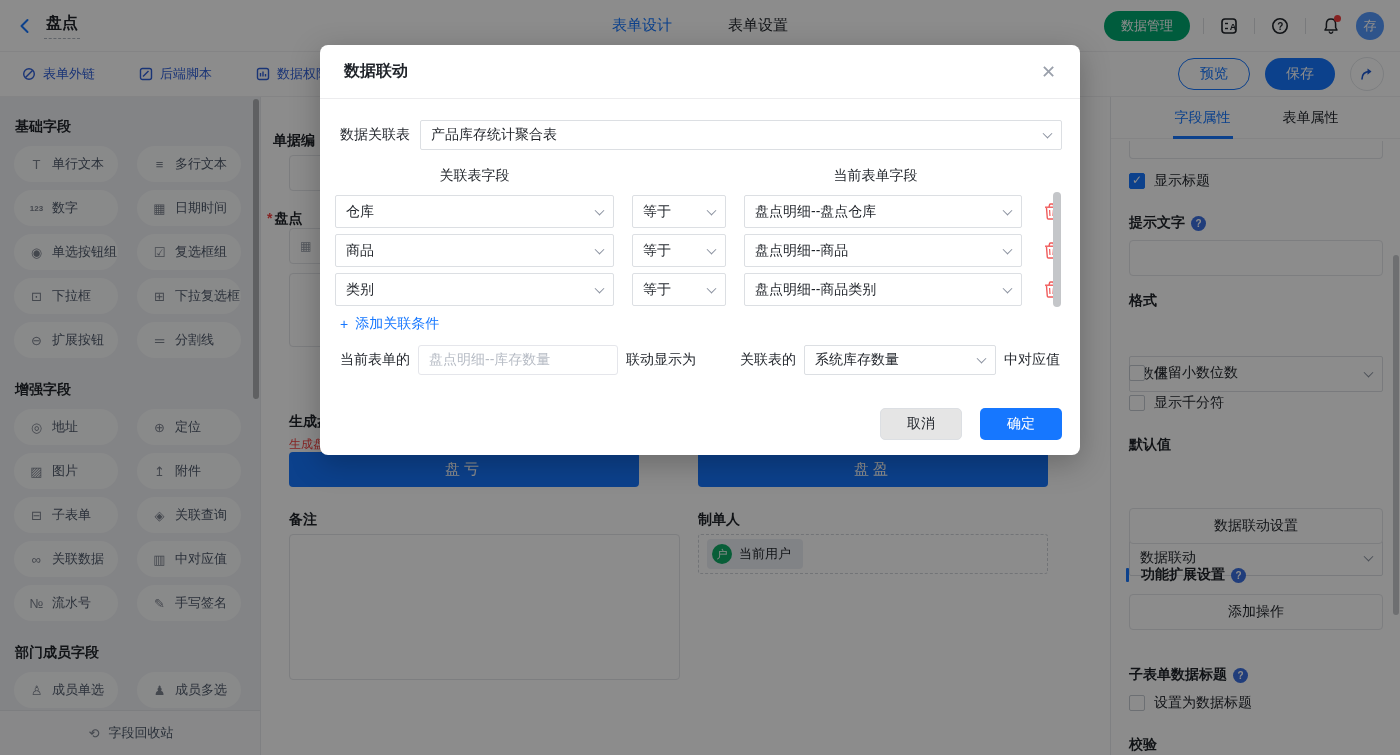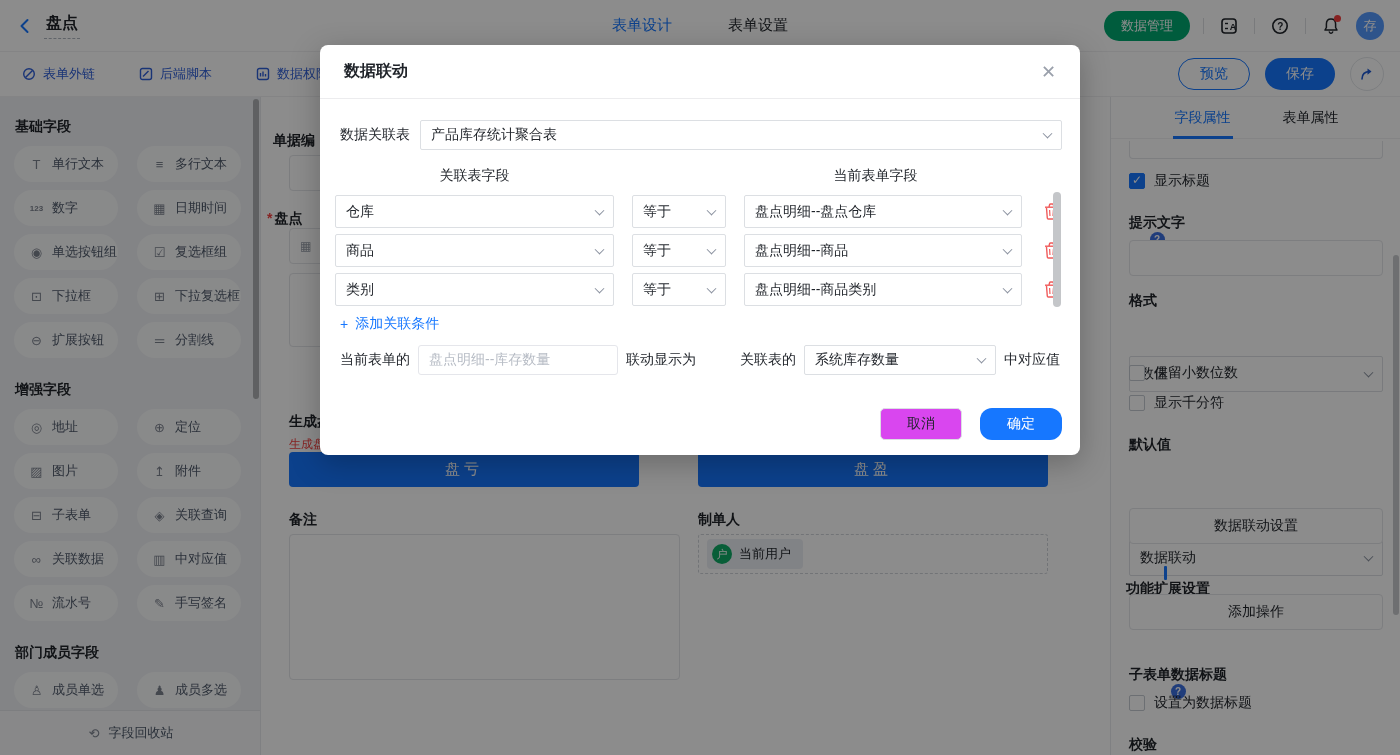--- a/index.html
+++ b/index.html
@@ -57,21 +57,21 @@
   .dashed-box{border:1px dashed #cfd3d9;border-radius:3px;background:#fff;display:flex;align-items:center;padding:0 8px;}
   .user-tag{display:flex;align-items:center;gap:7px;background:#eceef4;border-radius:4px;height:30px;padding:0 12px 0 5px;font-size:13px;color:var(--text);}
   .user-dot{width:20px;height:20px;border-radius:50%;background:#0fab67;color:#fff;font-size:11px;display:flex;align-items:center;justify-content:center;}
   .mini-icon{color:#9aa0ab;font-size:12px;}
 
   
   .rightpanel{width:290px;background:#fff;border-left:1px solid var(--panel-border);position:relative;flex:none;overflow:hidden;}
   .rp-tabs{height:42px;display:flex;align-items:flex-start;justify-content:center;gap:50px;padding-top:12px;border-bottom:1px solid #f0f1f3;}
   .rp-tab{font-size:14px;color:var(--text);padding-bottom:9px;cursor:pointer;}
   .rp-tab.active{color:var(--primary);border-bottom:3px solid var(--primary);padding-left:2px;padding-right:2px;}
-  .rp-label{font-size:14px;font-weight:700;color:var(--text);display:flex;align-items:center;flex-direction:column;}
+  .rp-label{font-size:14px;font-weight:700;color:var(--text);display:flex;align-items:center;gap:6px;}
   .rp-input{width:254px;height:36px;border:1px solid #e3e5e9;border-radius:4px;background:#fff;font-size:14px;color:var(--text);padding:0 10px;}
   .rp-btn{width:254px;height:36px;border:1px solid #e3e5e9;border-radius:4px;background:#fff;font-size:14px;color:var(--text);cursor:pointer;}
   .cb-row{display:flex;align-items:center;gap:9px;font-size:14px;color:var(--text);cursor:pointer;}
   .cb{width:16px;height:16px;border:1px solid #c5cad2;border-radius:2px;background:#fff;flex:none;}
   .cb.checked{background:var(--primary);border-color:var(--primary);position:relative;}
   .cb.checked::after{content:"✓";position:absolute;left:2px;top:-1px;color:#fff;font-size:12px;font-weight:700;}
   .q{width:15px;height:15px;border-radius:50%;background:#3b6fe0;color:#fff;font-size:10px;font-weight:700;display:inline-flex;align-items:center;justify-content:center;flex:none;}
   .sec-bar{display:inline-block;width:3px;height:14px;background:var(--primary);border-radius:1px;margin-right:6px;vertical-align:-2px;}
   .rp-scroll{position:absolute;right:1px;top:158px;width:6px;height:360px;border-radius:3px;background:#c9cbce;}
 
@@ -95,22 +95,22 @@
   .sel.w-op{width:94px;}
   .sel.w-big2{width:278px;}
   .trash{width:22px;height:33px;border:none;background:none;display:flex;align-items:center;justify-content:center;cursor:pointer;}
   .m-scroll{position:absolute;right:19px;top:147px;width:8px;height:115px;border-radius:4px;background:#c4c6c9;}
   .m-add{position:absolute;left:20px;top:270px;font-size:14px;color:var(--primary);cursor:pointer;display:flex;gap:7px;align-items:center;}
   .m-map{position:absolute;left:20px;top:300px;height:30px;display:flex;align-items:center;gap:8px;font-size:14px;color:var(--text);}
   .m-map .dis-input{width:200px;height:30px;border:1px solid #e5e6eb;border-radius:3px;color:#b7bcc5;font-size:14px;display:flex;align-items:center;padding:0 10px;white-space:nowrap;overflow:hidden;}
   .m-map .gap{width:28px;}
   .m-map .sel{width:192px;height:30px;}
   .m-foot{position:absolute;right:18px;bottom:15px;display:flex;gap:18px;}
-  .btn-cancel{width:82px;height:32px;border:1px solid #dcdfe3;border-radius:5px;background:#d946ef;font-size:14px;color:var(--text);cursor:pointer;}
-  .btn-ok{width:82px;height:32px;border:none;border-radius:12px;background:var(--primary);font-size:14px;color:#fff;cursor:pointer;}
+  .btn-cancel{width:82px;height:32px;border:1px solid #dcdfe3;border-radius:5px;background:#e5e5e5;font-size:14px;color:var(--text);cursor:pointer;}
+  .btn-ok{width:82px;height:32px;border:none;border-radius:5px;background:var(--primary);font-size:14px;color:#fff;cursor:pointer;}
 </style>
 </head>
 <body>
 
 <div class="app">
 
   <div class="topbar">
     <span class="tb-back">
       <svg width="18" height="18" viewBox="0 0 18 18">
           <polyline points="11.5,3 5.5,9 11.5,15" fill="none" stroke="#1677ff" stroke-width="2" stroke-linecap="round" stroke-linejoin="round"></polyline>

